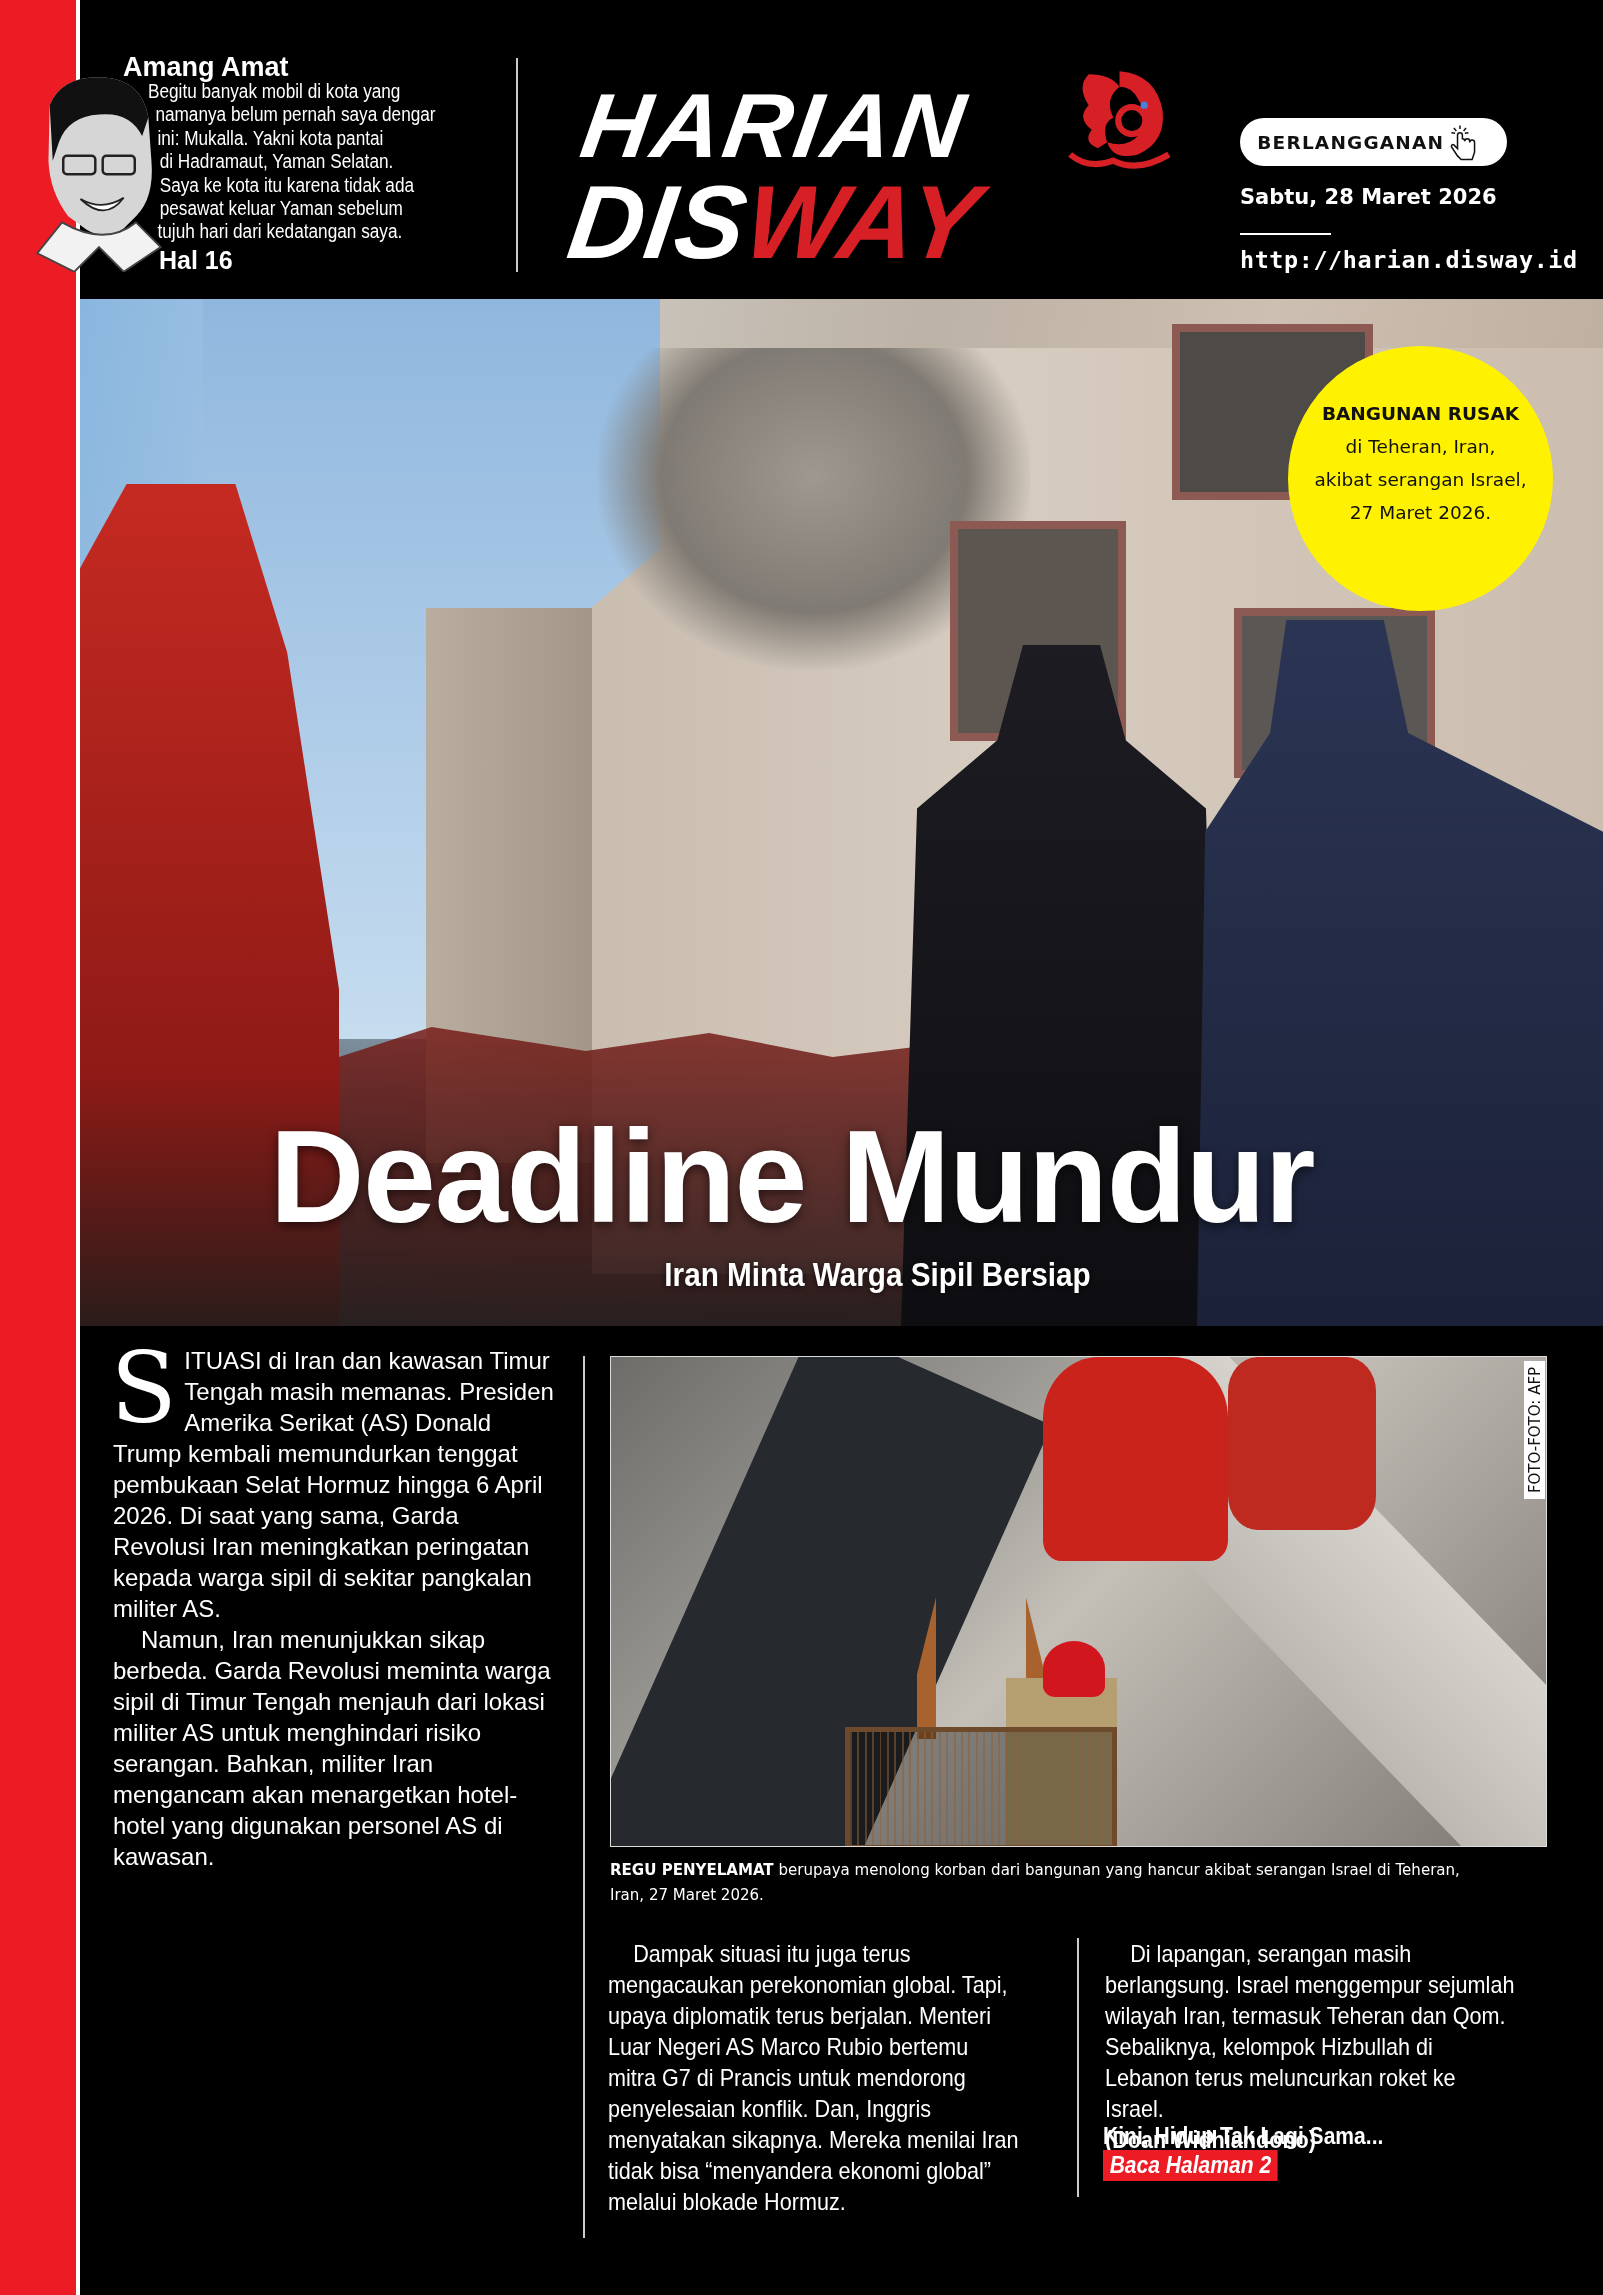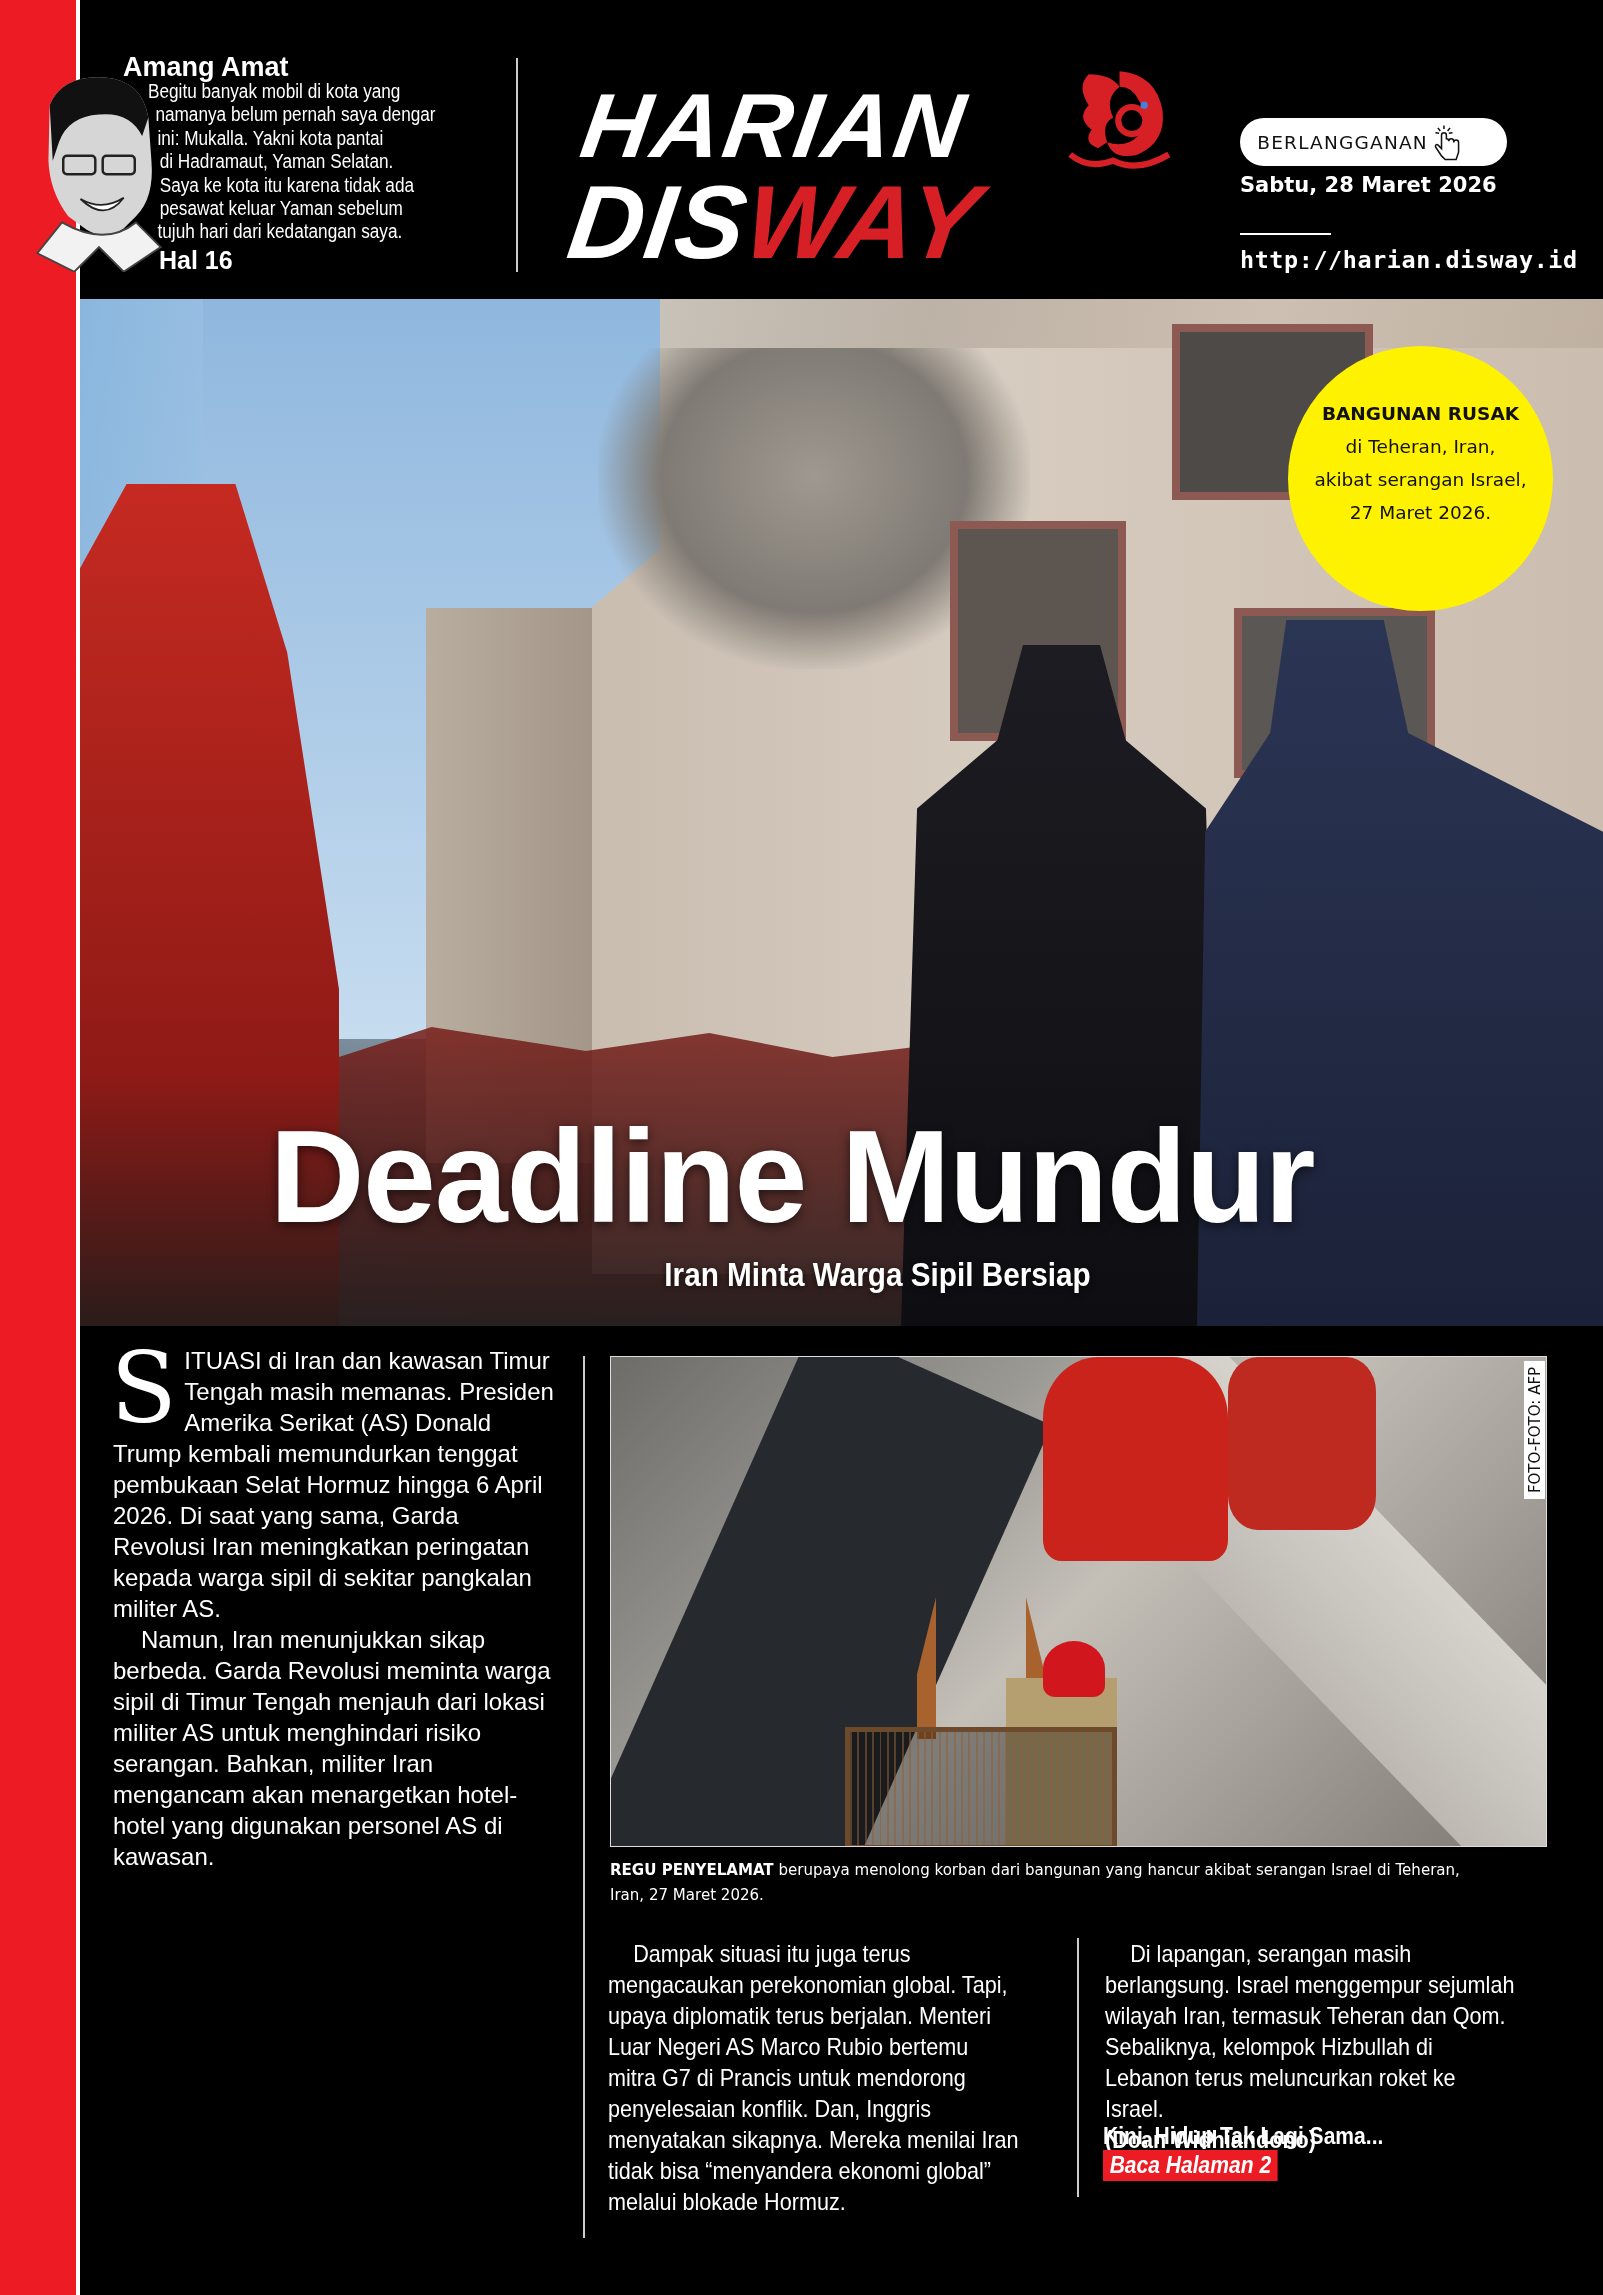--- a/index.html
+++ b/index.html
@@ -19,23 +19,23 @@
   #hdr-divider { left:516px; top:58px; width:1.9px; height:214px; background:#ccc; }
   #logo-top { left:589px; top:80px; font-size:91px; font-weight:bold; font-style:italic;
               letter-spacing:2.5px; line-height:1; transform:scaleX(1.04) skewX(-8deg); transform-origin:left top; }
   #logo-bottom { left:577px; top:170px; font-size:104px; font-weight:bold; font-style:italic;
               line-height:1; letter-spacing:1.2px; transform:skewX(-8deg); transform-origin:left top; }
   #logo-bottom .red { color:#d71f26; }
   #logo-emblem { left:1064px; top:62px; width:111px; height:111px; }
 
   #subscribe { left:1240px; top:118px; width:267px; height:48px; background:#fff; border-radius:24px;
                color:#111; display:flex; align-items:center; justify-content:flex-start; padding-left:17.3px; box-sizing:border-box; }
-  #subscribe span.lbl { font-family:"DejaVu Sans", sans-serif; font-weight:normal; font-size:18.5px; letter-spacing:1.2px; }
+  #subscribe span.lbl { font-family:"DejaVu Sans", sans-serif; font-weight:bold; font-size:18.5px; letter-spacing:1.2px; }
   #subscribe svg { margin-left:5px; }
-  #date { left:1240px; top:173px; font-family:"DejaVu Sans", sans-serif; font-weight:bold; font-size:21px; }
+  #date { left:1240px; top:185px; font-family:"DejaVu Sans", sans-serif; font-weight:bold; font-size:21px; }
   #date-rule { left:1240px; top:233px; width:91px; height:1.9px; background:#fff; }
   #url { left:1240px; top:246px; font-family:"DejaVu Sans Mono", monospace; font-weight:bold; font-size:23.4px; letter-spacing:0.6px; }
 
   
   #hero { left:80px; top:299px; width:1523px; height:1027px; overflow:hidden;
           background:
             linear-gradient(180deg, rgba(0,0,0,0) 55%, rgba(0,0,0,.55) 85%, rgba(0,0,0,.7) 100%),
             linear-gradient(100deg, #8ab6de 0%, #a9c9e6 18%, #b9cfe2 26%, #c8c2b8 34%, #bdb2a6 50%, #cdbfb1 70%, #b8a99a 100%); }
   .shape { position:absolute; }
   #hero-sky { left:123px; top:0; width:457px; height:740px; background:linear-gradient(180deg,#8fb7de,#c6dcef); }

